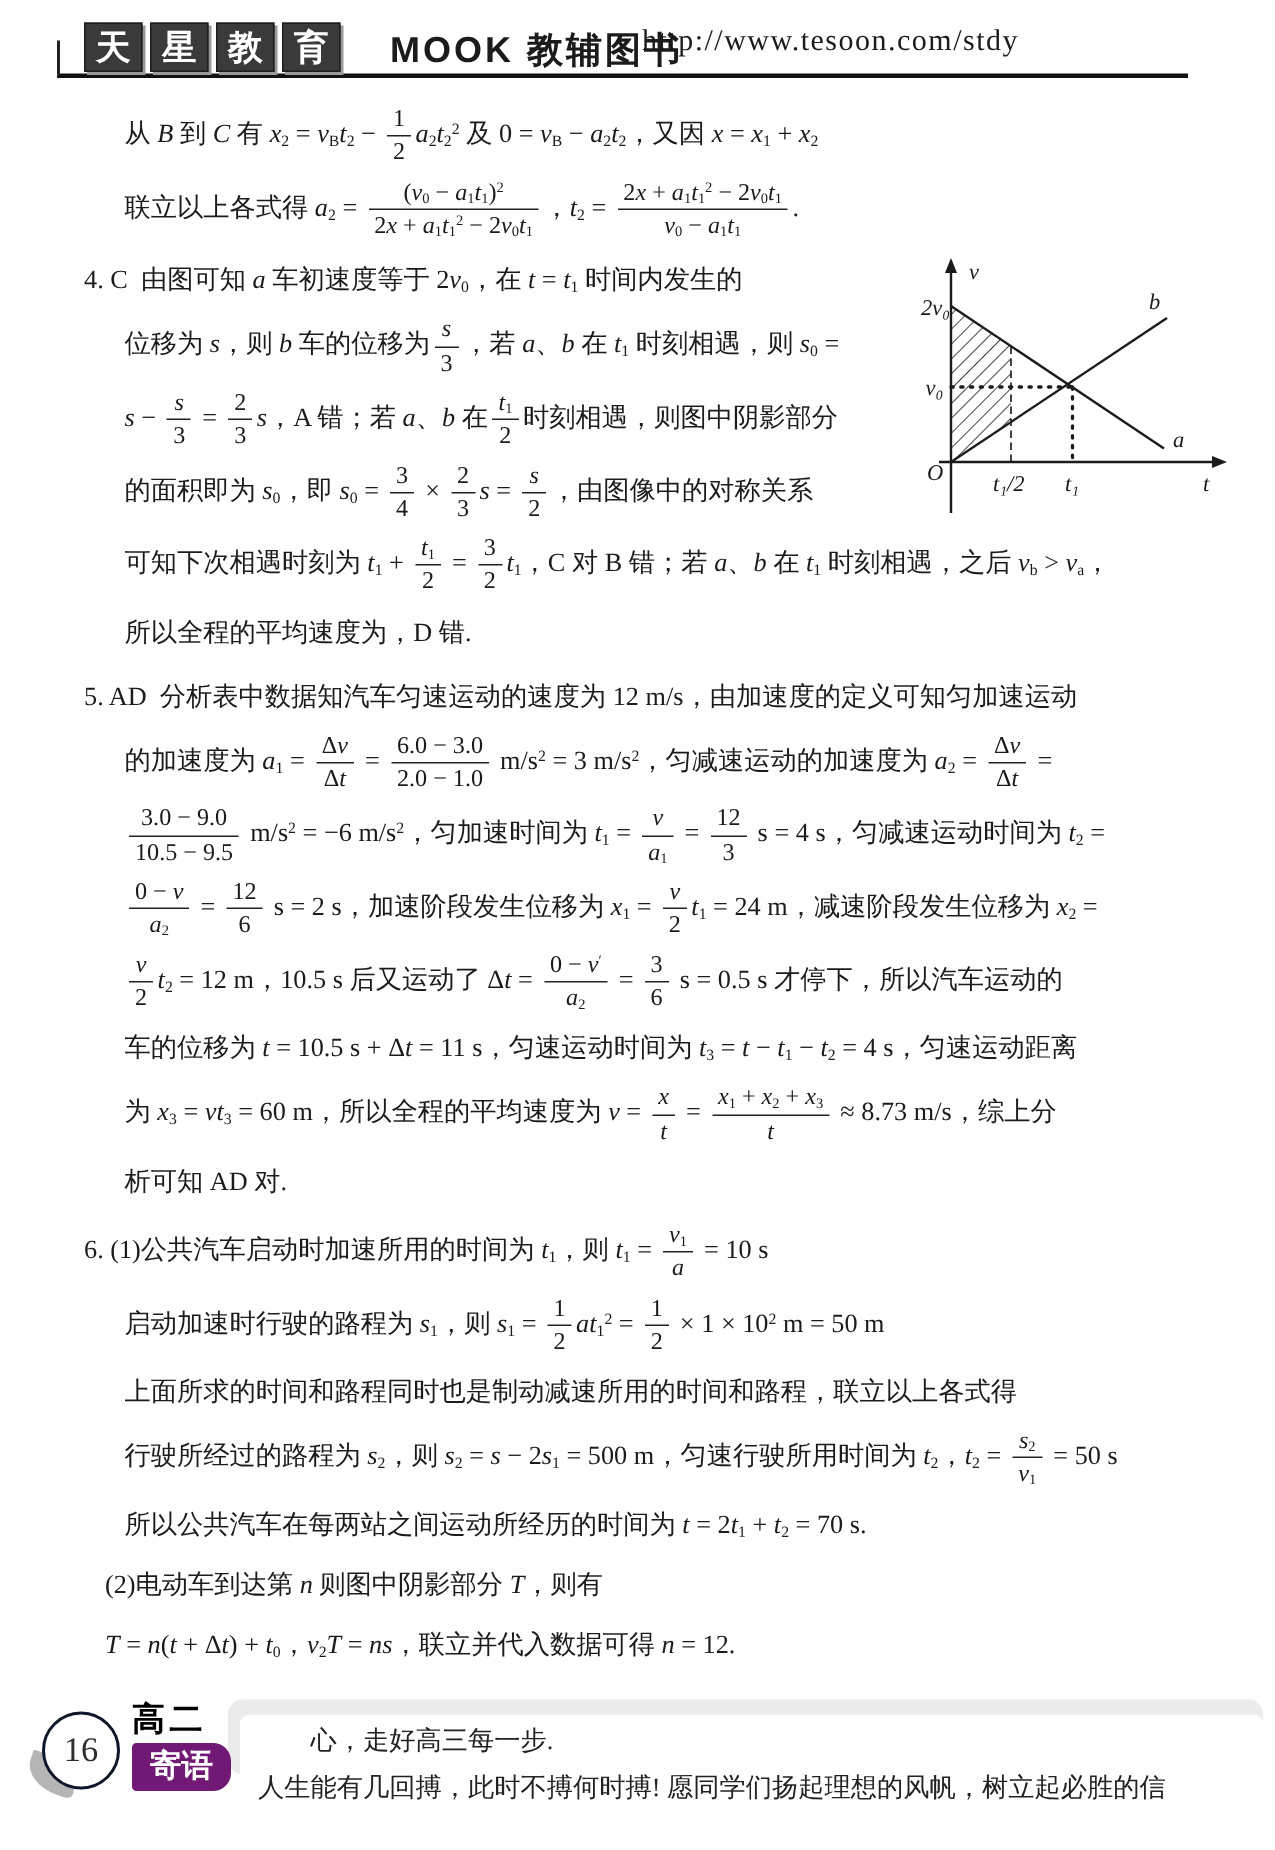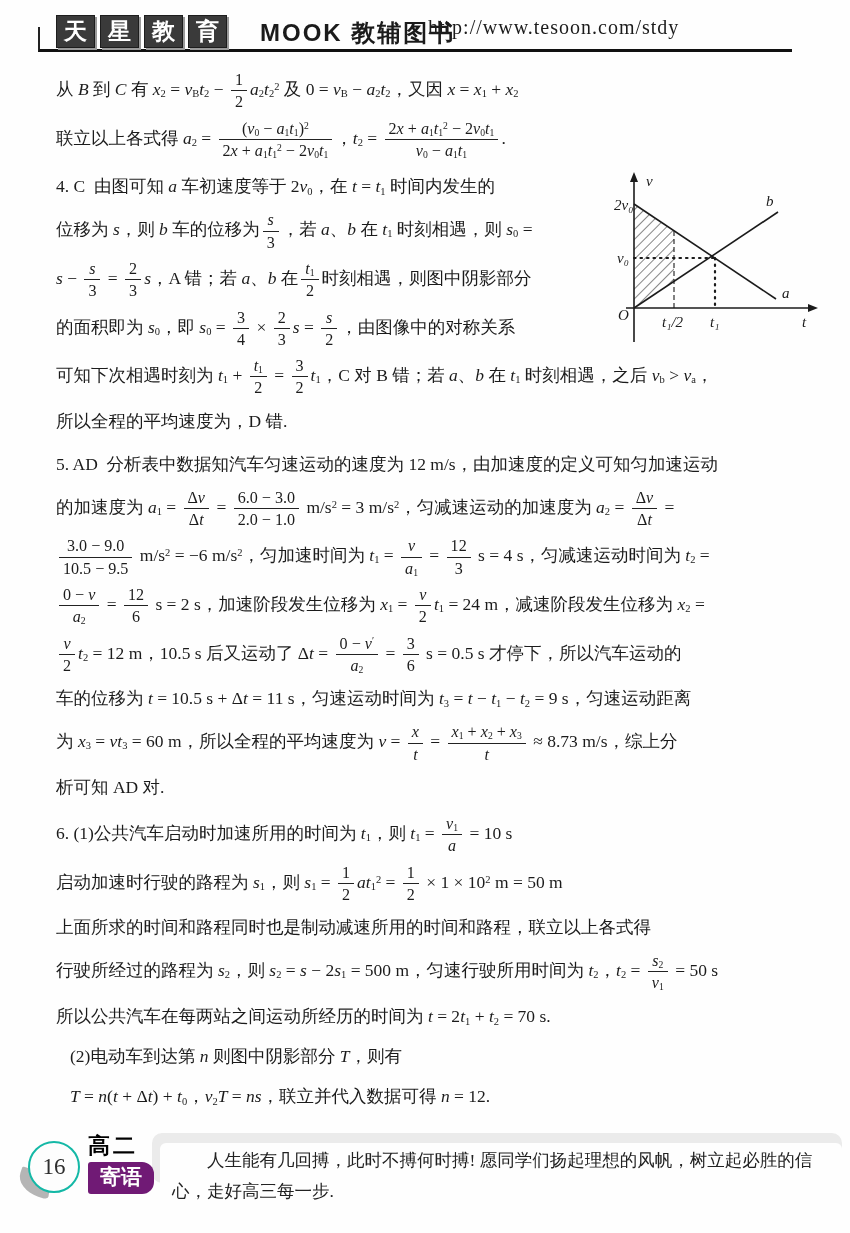--- a/index.html
+++ b/index.html
@@ -16,39 +16,39 @@
   .logo-box{width:37px;height:31px;background:#3a3a3a;color:#fff;font-weight:bold;font-size:23px;
     display:flex;align-items:center;justify-content:center;border:1px solid #1d1d1d;
     box-shadow:2px 2px 0 #9a9a9a;}
   .brand{position:absolute;left:228px;top:17px;font-size:24px;font-weight:bold;letter-spacing:2px;
     font-family:"Liberation Sans","DejaVu Sans",sans-serif;padding-left:32px;}
   .url{position:absolute;left:428px;top:16px;font-size:20px;letter-spacing:1px;}
   
   .content{flex:1 1 auto;padding:12px 14px 0 56px;overflow:hidden;}
   .block{margin-bottom:10px;}
   .line{min-height:33px;line-height:33px;margin-bottom:7px;font-size:17.5px;}
-  .line.cont{}
+  .line.cont{margin-left:27px;}
   .line.flush{margin-left:14px;}
   .var{font-style:italic;font-family:"Liberation Serif","DejaVu Serif",serif;}
   sub{font-size:0.6em;vertical-align:-0.25em;line-height:0;}
   sup{font-size:0.6em;vertical-align:0.5em;line-height:0;}
   .frac{display:inline-block;vertical-align:middle;text-align:center;margin:0 3px;font-size:0.92em;}
   .frac .num{display:block;padding:0 4px 1px;border-bottom:1.4px solid #222;line-height:1.2;}
   .frac .den{display:block;padding:1px 4px 0;line-height:1.2;}
   
   .figure{float:right;width:222px;height:180px;margin:0 0 4px 10px;}
   .figure svg{width:100%;height:100%;}
   .fig-label{font-family:"Liberation Serif","DejaVu Serif",serif;font-style:italic;font-size:15px;fill:#1b1b1b;}
   
   .footer{position:relative;height:104px;flex:0 0 auto;}
   .band{position:absolute;left:152px;right:8px;top:4px;height:50px;background:#ebebeb;border-radius:10px;}
   .band-inner{position:absolute;left:160px;right:8px;top:14px;bottom:0;background:#fefefe;border-radius:6px 6px 0 0;}
   .ornament{position:absolute;left:18px;top:42px;width:34px;height:24px;background:#b5b5b5;
     border-radius:5% 90% 15% 75%;transform:rotate(18deg);}
-  .page-circle{position:absolute;left:28px;top:12px;width:48px;height:48px;border:2px solid #14b8a6;
+  .page-circle{position:absolute;left:28px;top:12px;width:48px;height:48px;border:2px solid #0f172a;
     border-radius:50%;background:#fdfdfd;display:flex;align-items:center;justify-content:center;
     font-size:23px;color:#2e2e2e;}
   .badge{position:absolute;left:88px;top:2px;}
   .badge-top{font-size:22px;font-weight:bold;color:#000000;letter-spacing:3px;
     font-family:"Liberation Sans","DejaVu Sans",sans-serif;}
   .badge-bottom{background:#701a75;color:#fff;font-size:21px;font-weight:bold;padding:1px 12px 3px;
     border-radius:3px 12px 12px 3px;display:inline-block;margin-top:1px;
     font-family:"Liberation Sans","DejaVu Sans",sans-serif;}
   .quote{position:absolute;left:172px;top:16px;right:12px;font-size:17.5px;line-height:31px;color:#222;}
   .quote .qline:first-child{text-indent:2em;}
@@ -120,21 +120,21 @@
         <div class="line cont"><span>所以全程的平均速度为，D 错.</span></div>
       </div>
   </div>
 
   <div class="block">
       <div class="line"><span>5. AD&nbsp;&nbsp;分析表中数据知汽车匀速运动的速度为 12 m/s，由加速度的定义可知匀加速运动</span></div>
       <div class="line cont"><span>的加速度为 </span><span class="var">a</span><sub>1</sub><span> = </span><span class="frac"><span class="num"><span>Δ</span><span class="var">v</span></span><span class="den"><span>Δ</span><span class="var">t</span></span></span><span> = </span><span class="frac"><span class="num"><span>6.0 − 3.0</span></span><span class="den"><span>2.0 − 1.0</span></span></span><span> m/s</span><sup>2</sup><span> = 3 m/s</span><sup>2</sup><span>，匀减速运动的加速度为 </span><span class="var">a</span><sub>2</sub><span> = </span><span class="frac"><span class="num"><span>Δ</span><span class="var">v</span></span><span class="den"><span>Δ</span><span class="var">t</span></span></span><span> =</span></div>
       <div class="line cont"><span class="frac"><span class="num"><span>3.0 − 9.0</span></span><span class="den"><span>10.5 − 9.5</span></span></span><span> m/s</span><sup>2</sup><span> = −6 m/s</span><sup>2</sup><span>，匀加速时间为 </span><span class="var">t</span><sub>1</sub><span> = </span><span class="frac"><span class="num"><span class="var">v</span></span><span class="den"><span class="var">a</span><sub>1</sub></span></span><span> = </span><span class="frac"><span class="num"><span>12</span></span><span class="den"><span>3</span></span></span><span> s = 4 s，匀减速运动时间为 </span><span class="var">t</span><sub>2</sub><span> =</span></div>
       <div class="line cont"><span class="frac"><span class="num"><span>0 − </span><span class="var">v</span></span><span class="den"><span class="var">a</span><sub>2</sub></span></span><span> = </span><span class="frac"><span class="num"><span>12</span></span><span class="den"><span>6</span></span></span><span> s = 2 s，加速阶段发生位移为 </span><span class="var">x</span><sub>1</sub><span> = </span><span class="frac"><span class="num"><span class="var">v</span></span><span class="den"><span>2</span></span></span><span class="var">t</span><sub>1</sub><span> = 24 m，减速阶段发生位移为 </span><span class="var">x</span><sub>2</sub><span> =</span></div>
       <div class="line cont"><span class="frac"><span class="num"><span class="var">v</span></span><span class="den"><span>2</span></span></span><span class="var">t</span><sub>2</sub><span> = 12 m，10.5 s 后又运动了 Δ</span><span class="var">t</span><span> = </span><span class="frac"><span class="num"><span>0 − </span><span class="var">v</span><sup>′</sup></span><span class="den"><span class="var">a</span><sub>2</sub></span></span><span> = </span><span class="frac"><span class="num"><span>3</span></span><span class="den"><span>6</span></span></span><span> s = 0.5 s 才停下，所以汽车运动的</span></div>
-      <div class="line cont"><span>车的位移为 </span><span class="var">t</span><span> = 10.5 s + Δ</span><span class="var">t</span><span> = 11 s，匀速运动时间为 </span><span class="var">t</span><sub>3</sub><span> = </span><span class="var">t</span><span> − </span><span class="var">t</span><sub>1</sub><span> − </span><span class="var">t</span><sub>2</sub><span> = 9 s，匀速运动距离</span></div>
+      <div class="line cont"><span>车的位移为 </span><span class="var">t</span><span> = 10.5 s + Δ</span><span class="var">t</span><span> = 11 s，匀速运动时间为 </span><span class="var">t</span><sub>3</sub><span> = </span><span class="var">t</span><span> − </span><span class="var">t</span><sub>1</sub><span> − </span><span class="var">t</span><sub>2</sub><span> = 4 s，匀速运动距离</span></div>
       <div class="line cont"><span>为 </span><span class="var">x</span><sub>3</sub><span> = </span><span class="var">v</span><span class="var">t</span><sub>3</sub><span> = 60 m，所以全程的平均速度为 </span><span class="var">v</span><span> = </span><span class="frac"><span class="num"><span class="var">x</span></span><span class="den"><span class="var">t</span></span></span><span> = </span><span class="frac"><span class="num"><span class="var">x</span><sub>1</sub><span> + </span><span class="var">x</span><sub>2</sub><span> + </span><span class="var">x</span><sub>3</sub></span><span class="den"><span class="var">t</span></span></span><span> ≈ 8.73 m/s，综上分</span></div>
       <div class="line cont"><span>析可知 AD 对.</span></div>
     </div>
 
   <div class="block">
       <div class="line"><span>6. (1)公共汽车启动时加速所用的时间为 </span><span class="var">t</span><sub>1</sub><span>，则 </span><span class="var">t</span><sub>1</sub><span> = </span><span class="frac"><span class="num"><span class="var">v</span><sub>1</sub></span><span class="den"><span class="var">a</span></span></span><span> = 10 s</span></div>
       <div class="line cont"><span>启动加速时行驶的路程为 </span><span class="var">s</span><sub>1</sub><span>，则 </span><span class="var">s</span><sub>1</sub><span> = </span><span class="frac"><span class="num"><span>1</span></span><span class="den"><span>2</span></span></span><span class="var">a</span><span class="var">t</span><sub>1</sub><sup>2</sup><span> = </span><span class="frac"><span class="num"><span>1</span></span><span class="den"><span>2</span></span></span><span> × 1 × 10</span><sup>2</sup><span> m = 50 m</span></div>
       <div class="line cont"><span>上面所求的时间和路程同时也是制动减速所用的时间和路程，联立以上各式得</span></div>
       <div class="line cont"><span>行驶所经过的路程为 </span><span class="var">s</span><sub>2</sub><span>，则 </span><span class="var">s</span><sub>2</sub><span> = </span><span class="var">s</span><span> − 2</span><span class="var">s</span><sub>1</sub><span> = 500 m，匀速行驶所用时间为 </span><span class="var">t</span><sub>2</sub><span>，</span><span class="var">t</span><sub>2</sub><span> = </span><span class="frac"><span class="num"><span class="var">s</span><sub>2</sub></span><span class="den"><span class="var">v</span><sub>1</sub></span></span><span> = 50 s</span></div>
       <div class="line cont"><span>所以公共汽车在每两站之间运动所经历的时间为 </span><span class="var">t</span><span> = 2</span><span class="var">t</span><sub>1</sub><span> + </span><span class="var">t</span><sub>2</sub><span> = 70 s.</span></div>
@@ -147,16 +147,16 @@
 <div class="footer">
   <div class="band"></div>
   <div class="band-inner"></div>
   <div class="ornament"></div>
   <div class="page-circle">16</div>
   <div class="badge">
     <div class="badge-top">高二</div>
     <div class="badge-bottom">寄语</div>
   </div>
   <div class="quote">
+    <div class="qline">心，走好高三每一步.</div>
     <div class="qline">人生能有几回搏，此时不搏何时搏! 愿同学们扬起理想的风帆，树立起必胜的信</div>
-    <div class="qline">心，走好高三每一步.</div>
   </div>
 </div>
 
 </body></html>

